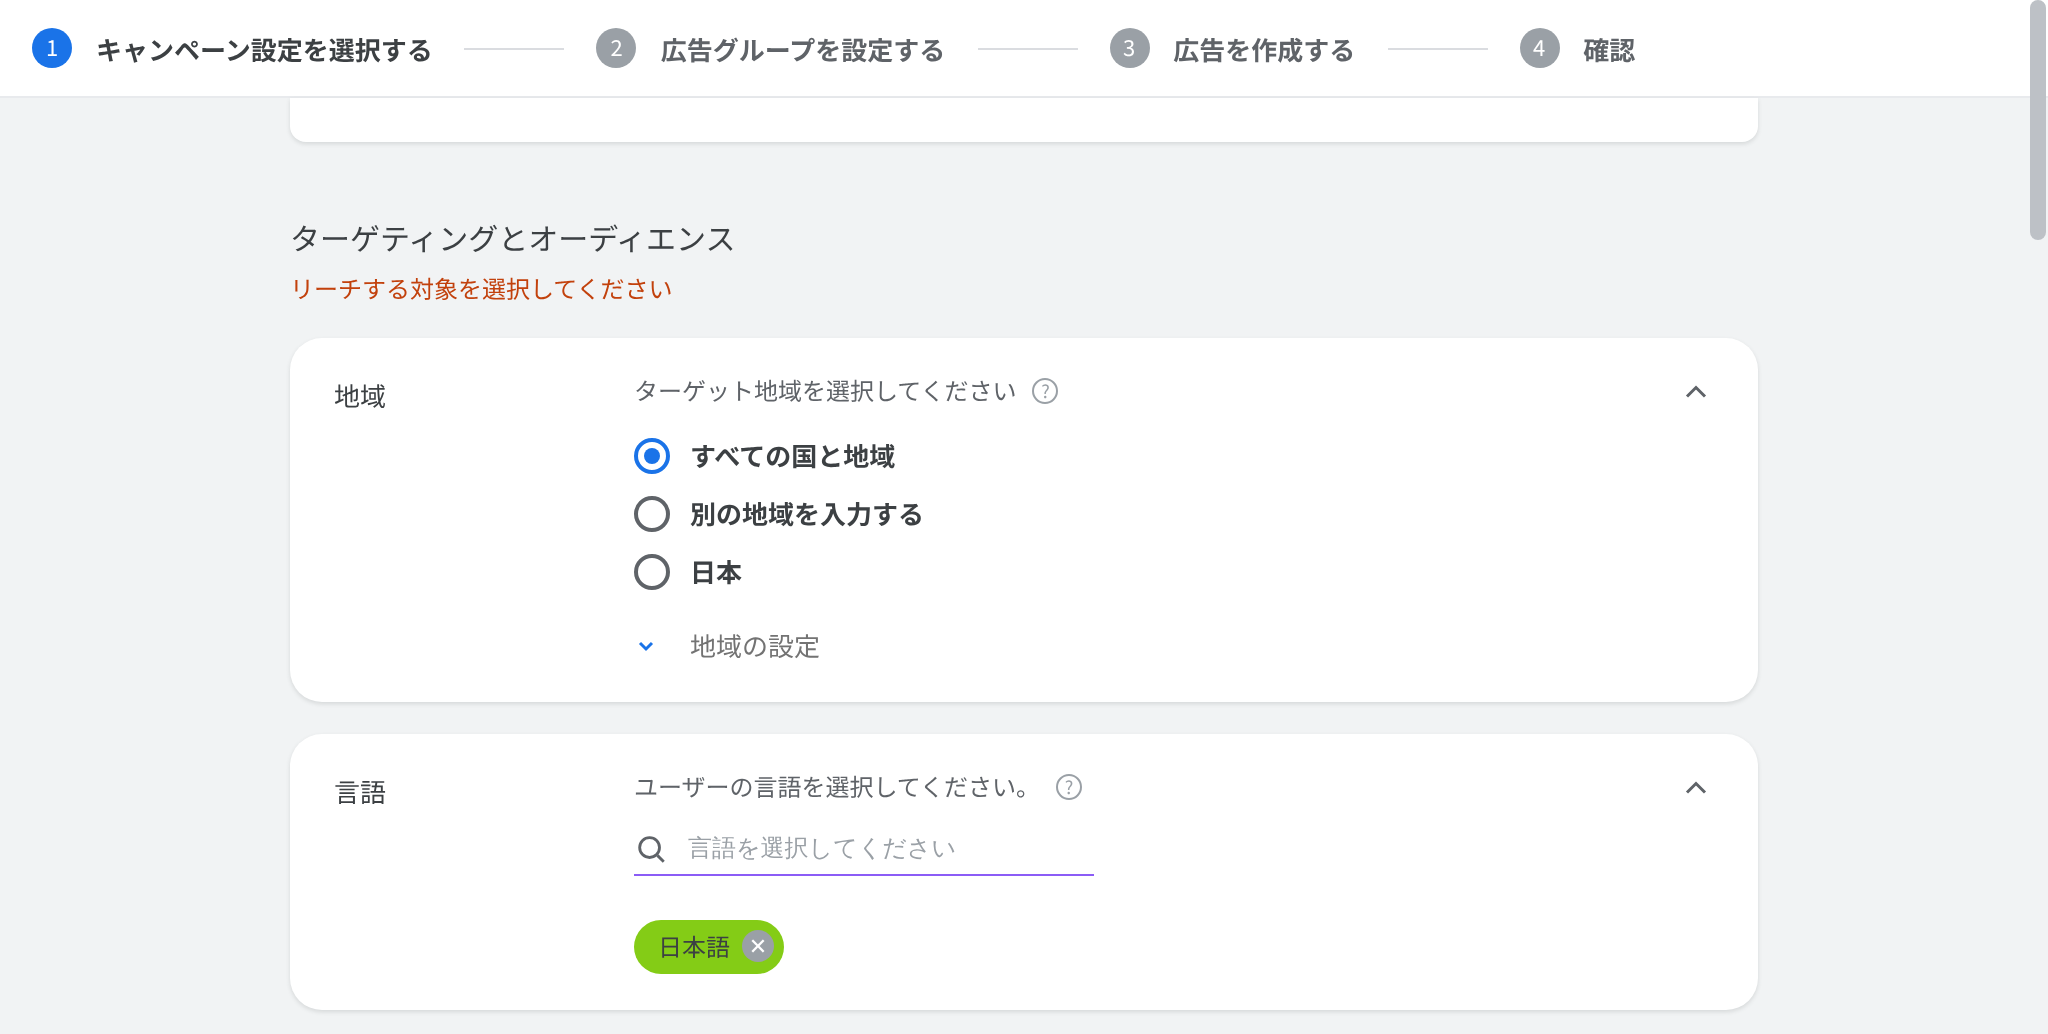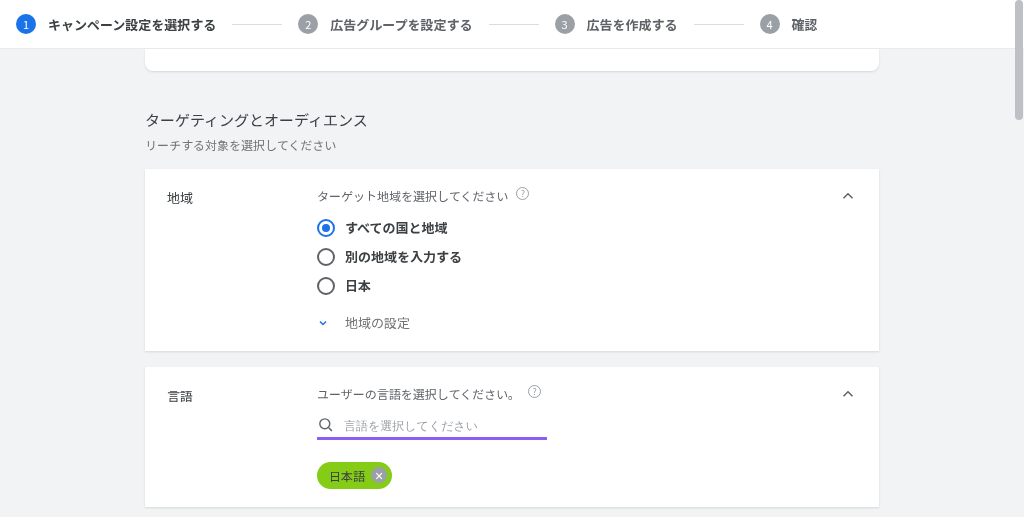--- a/index.html
+++ b/index.html
@@ -75,28 +75,28 @@
     .section-header {
       margin: 38px 145px 0 145px;
     }
     .section-title {
       font-size: 15px;
       color: #3c4043;
       font-weight: 400;
     }
     .section-sub {
       font-size: 12px;
-      color: #737373;
+      color: #c2410c;
       margin-top: 6px;
     }
 
     .card {
       background: #fff;
       box-shadow: 0 1px 2px rgba(60,64,67,.15);
-      border-radius: 0;
+      border-radius: 16px;
       margin: 16px 145px 0 145px;
       padding: 18px 22px;
     }
 
     .card-row {
       display: flex;
       align-items: flex-start;
     }
     .card-label {
       width: 150px;
@@ -108,20 +108,21 @@
     .card-body {
       flex: 1;
     }
     .card-toggle {
       margin-left: auto;
       color: #5f6368;
     }
 
     .help-line {
       display: flex;
+      align-items: center;
       gap: 8px;
       color: #5f6368;
       font-size: 12px;
       margin-bottom: 14px;
     }
     .help-icon {
       width: 13px;
       height: 13px;
       border: 1px solid #9aa0a6;
       border-radius: 50%;
@@ -177,22 +178,22 @@
       align-items: center;
       gap: 16px;
       color: #737373;
       font-size: 13px;
       margin-top: 18px;
       cursor: pointer;
     }
 
     .search-line {
       display: flex;
-      align-items: flex-end;
-      border-bottom: 3px solid #8b5cf6;
+      align-items: center;
+      border-bottom: 1px solid #8b5cf6;
       width: 230px;
       padding-bottom: 4px;
       margin-top: 2px;
     }
     .search-icon-svg {
       width: 17px;
       height: 17px;
       color: #5f6368;
       flex-shrink: 0;
     }

